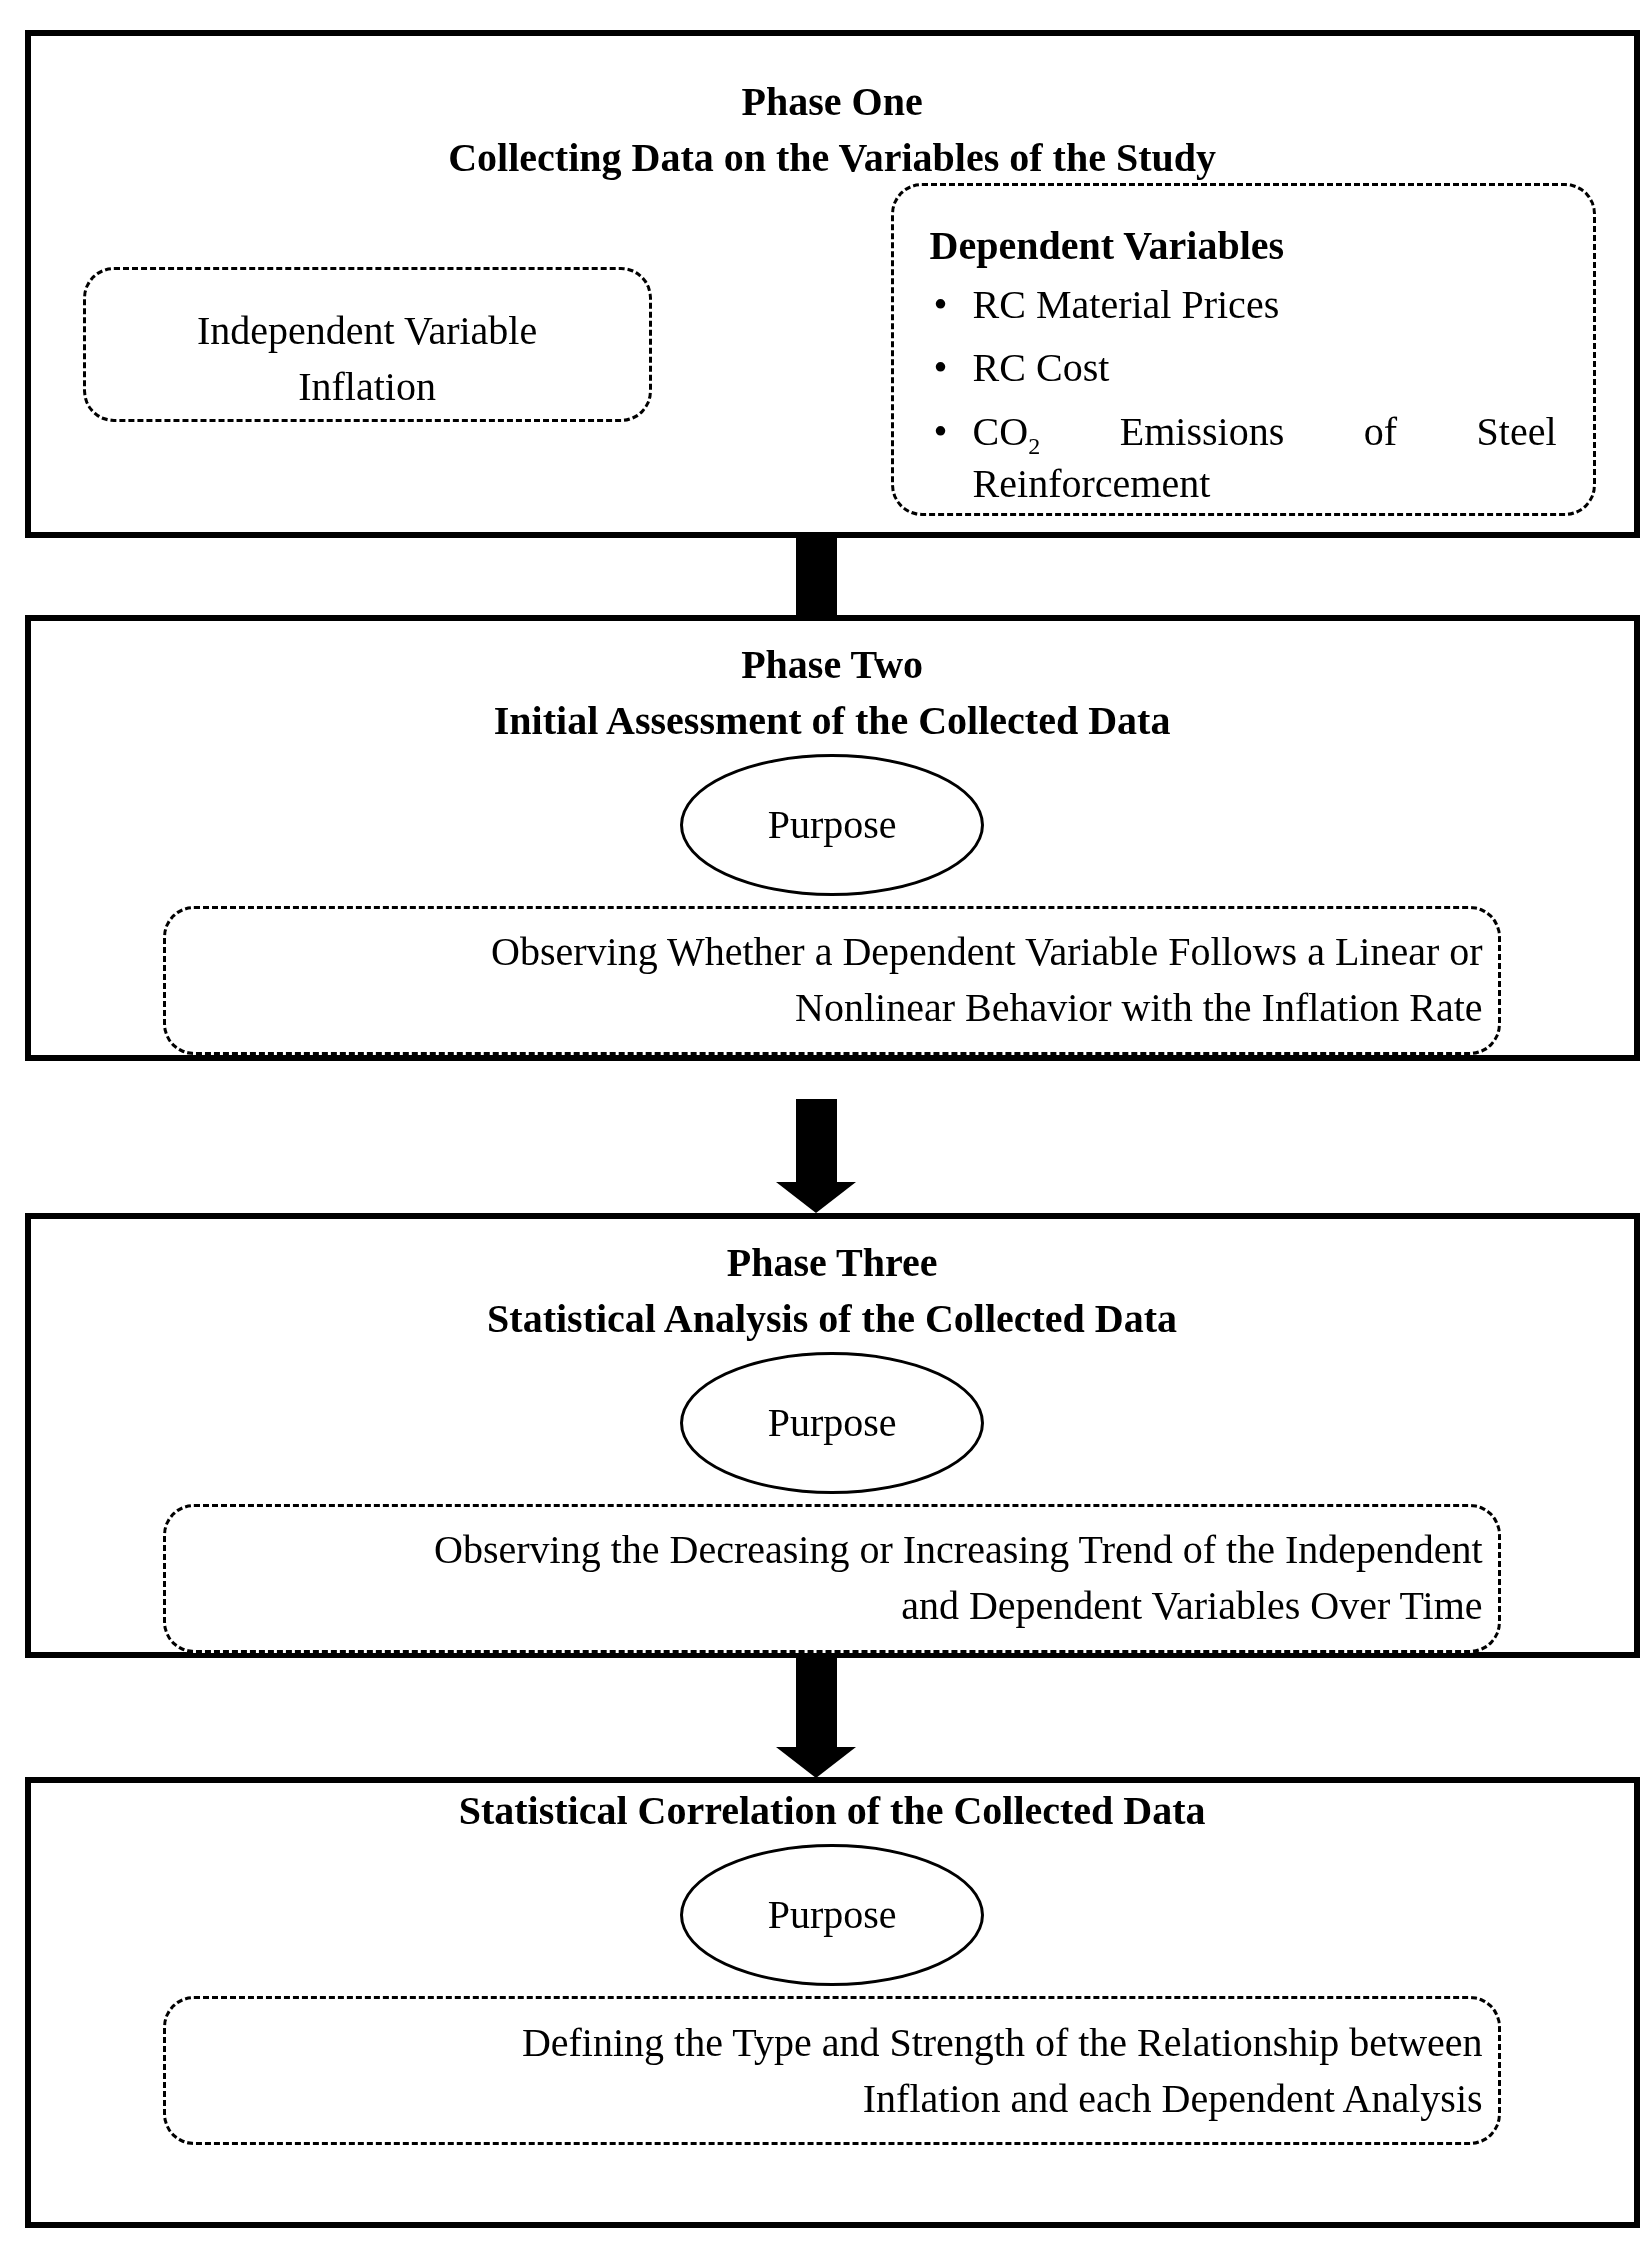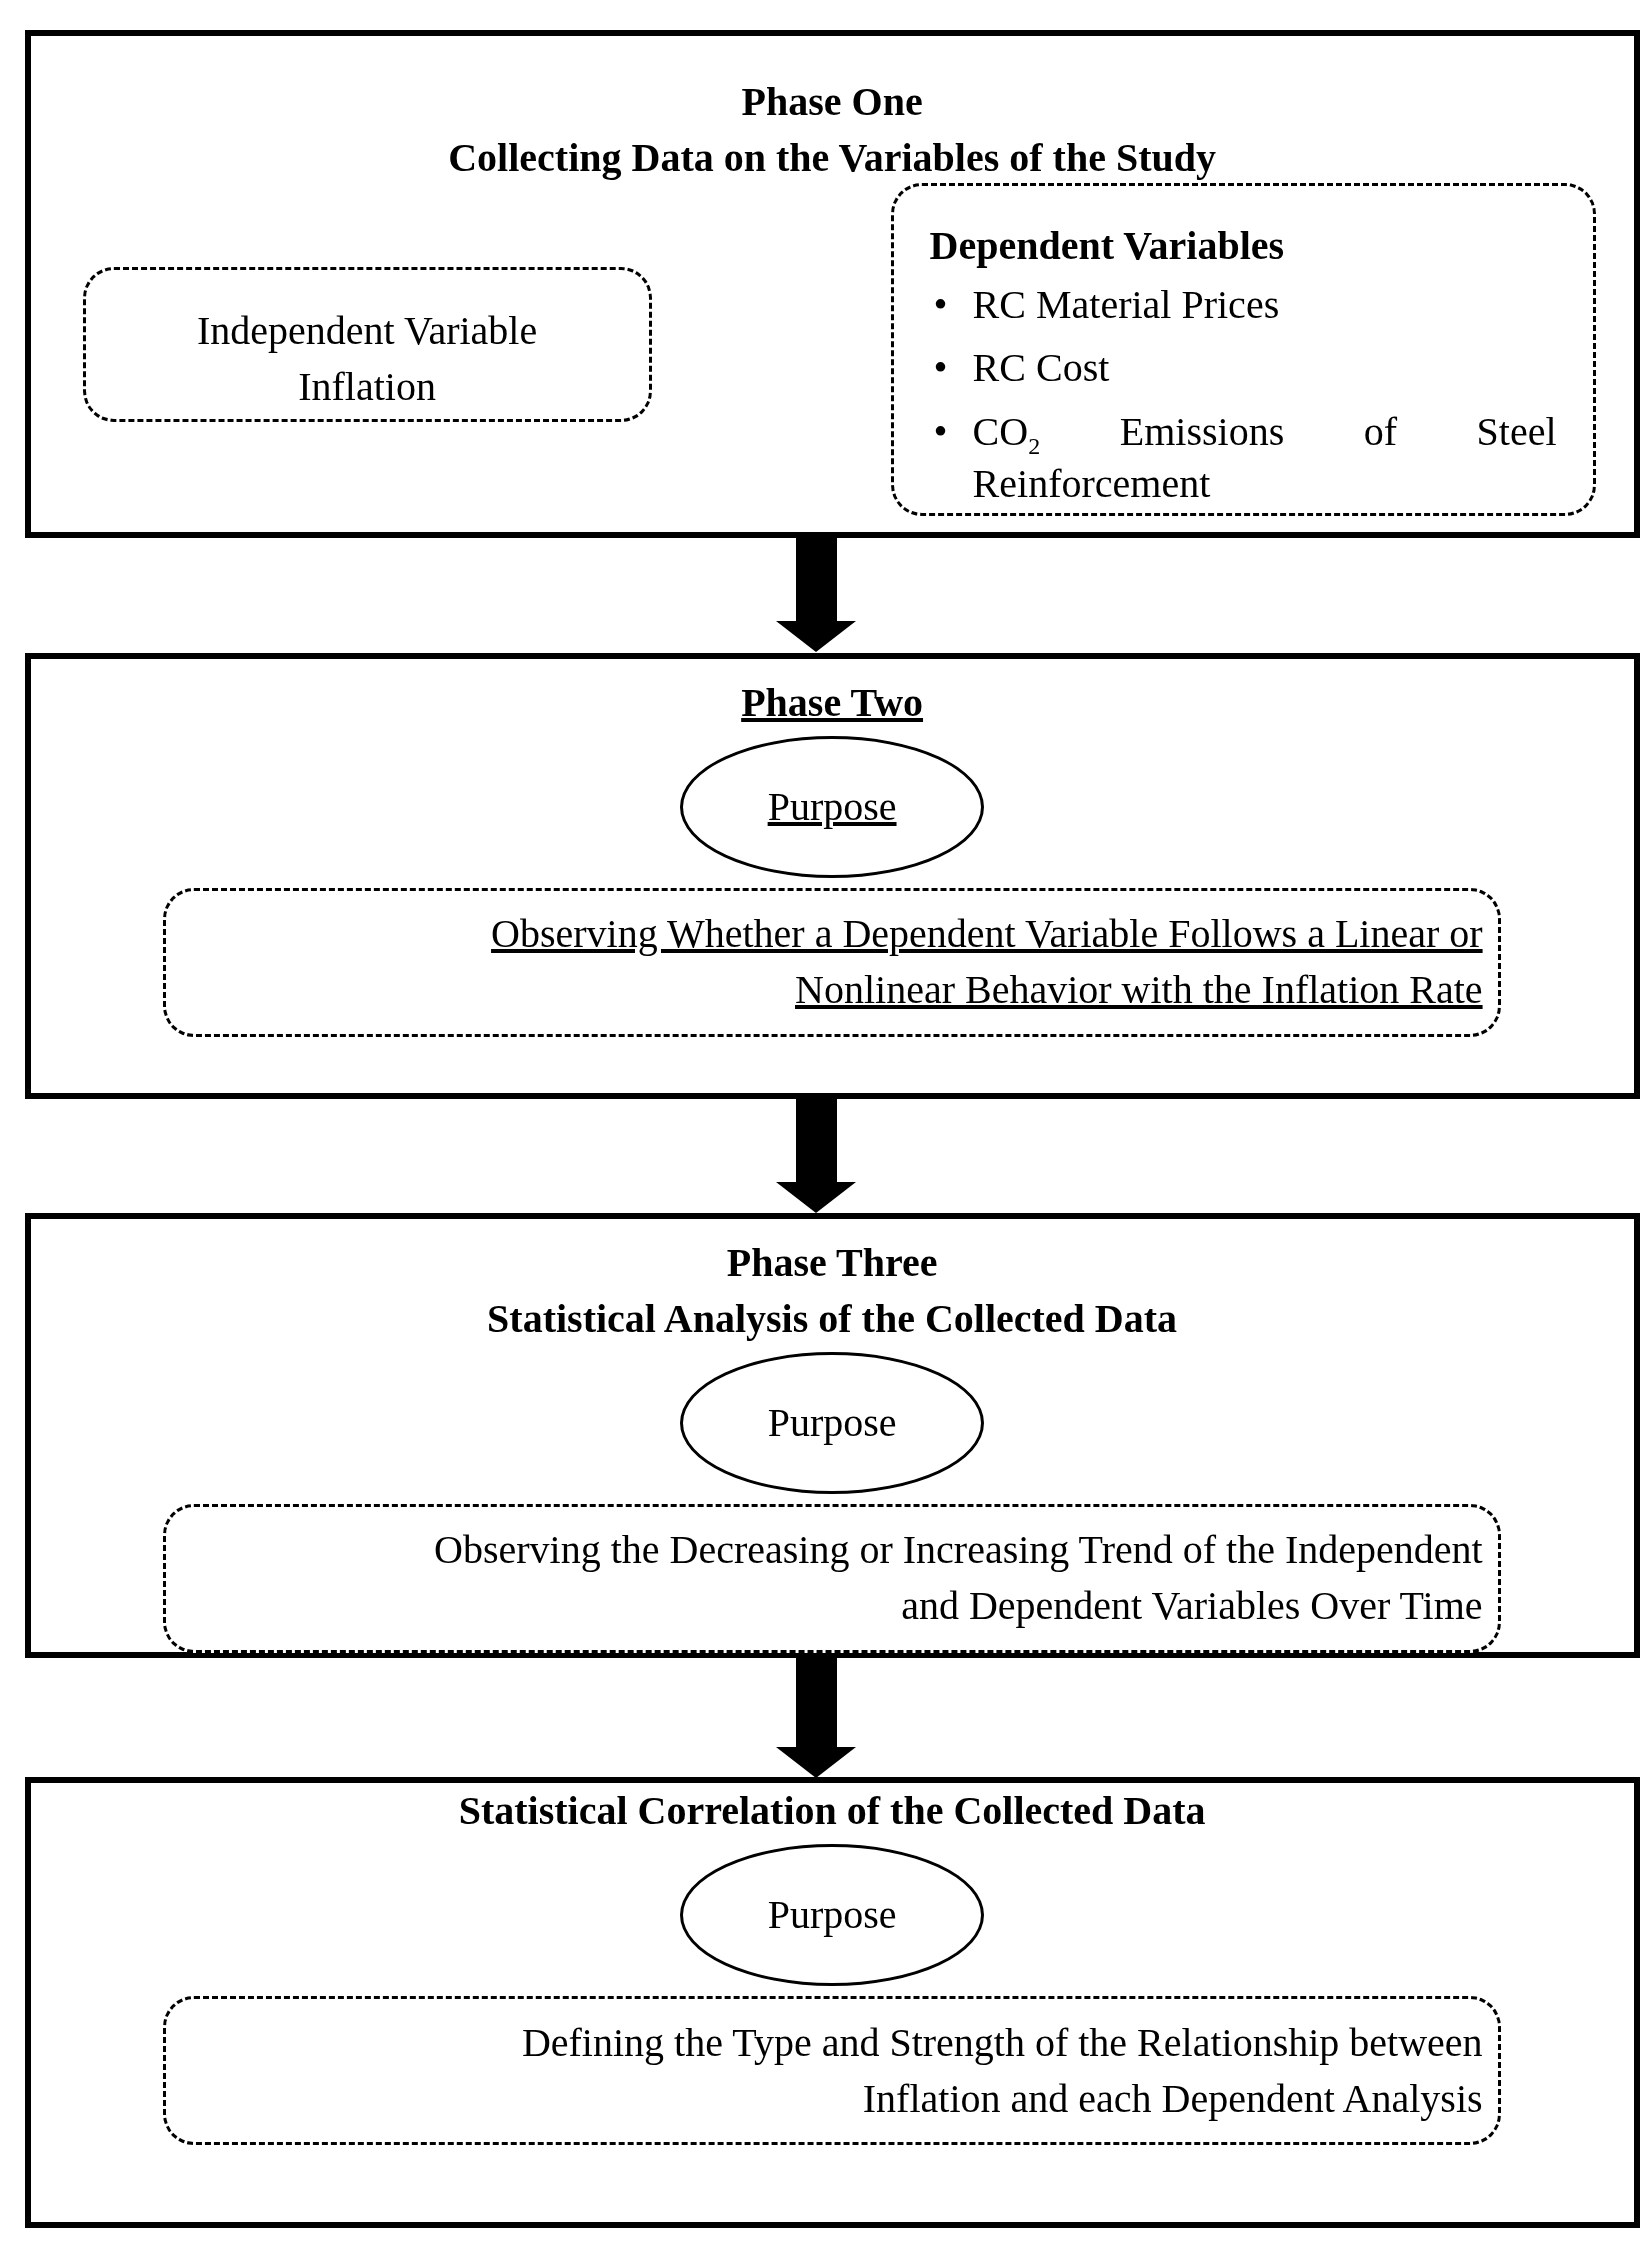--- a/index.html
+++ b/index.html
@@ -18,21 +18,21 @@
 
   
   .phase {
     position: absolute;
     left: 24.6px;
     width: 1615px;
     border: 6.5px solid var(--ink, #000000);
     background: var(--paper, #ffffff);
   }
   #phase-1 { top: 30px;   height: 508px; }
-  #phase-2 { top: 653px; height: 446px; text-decoration: underline; }
+  #phase-2 { top: 615px; height: 446px; }
   #phase-3 { top: 1213px; height: 445px; }
   #phase-4 { top: 1777px; height: 451px; }
 
   .phase-title, .phase-subtitle { text-align: center; font-weight: bold; }
   .phase-title { margin-top: 15.5px; }
   #phase-1 .phase-title { margin-top: 38px; }
 
   
   .arrow { position: absolute; left: 776px; width: 80px; }
   #arrow-1 { top: 538px; }
@@ -133,20 +133,21 @@
     </div>
   </div>
 
   <div class="arrow" id="arrow-1">
     <div class="shaft"></div>
     <div class="head"></div>
   </div>
 
   <div class="phase" id="phase-2">
     <div class="phase-title">Phase Two</div>
+    <div class="phase-subtitle">Initial Assessment of the Collected Data</div>
     <div class="purpose-ellipse">
       <span>Purpose</span>
     </div>
     <div class="dashed purpose-box">
       <span class="pline">Observing Whether a Dependent Variable Follows a Linear or</span>
       <span class="pline">Nonlinear Behavior with the Inflation Rate</span>
     </div>
   </div>
 
   <div class="arrow" id="arrow-2">

